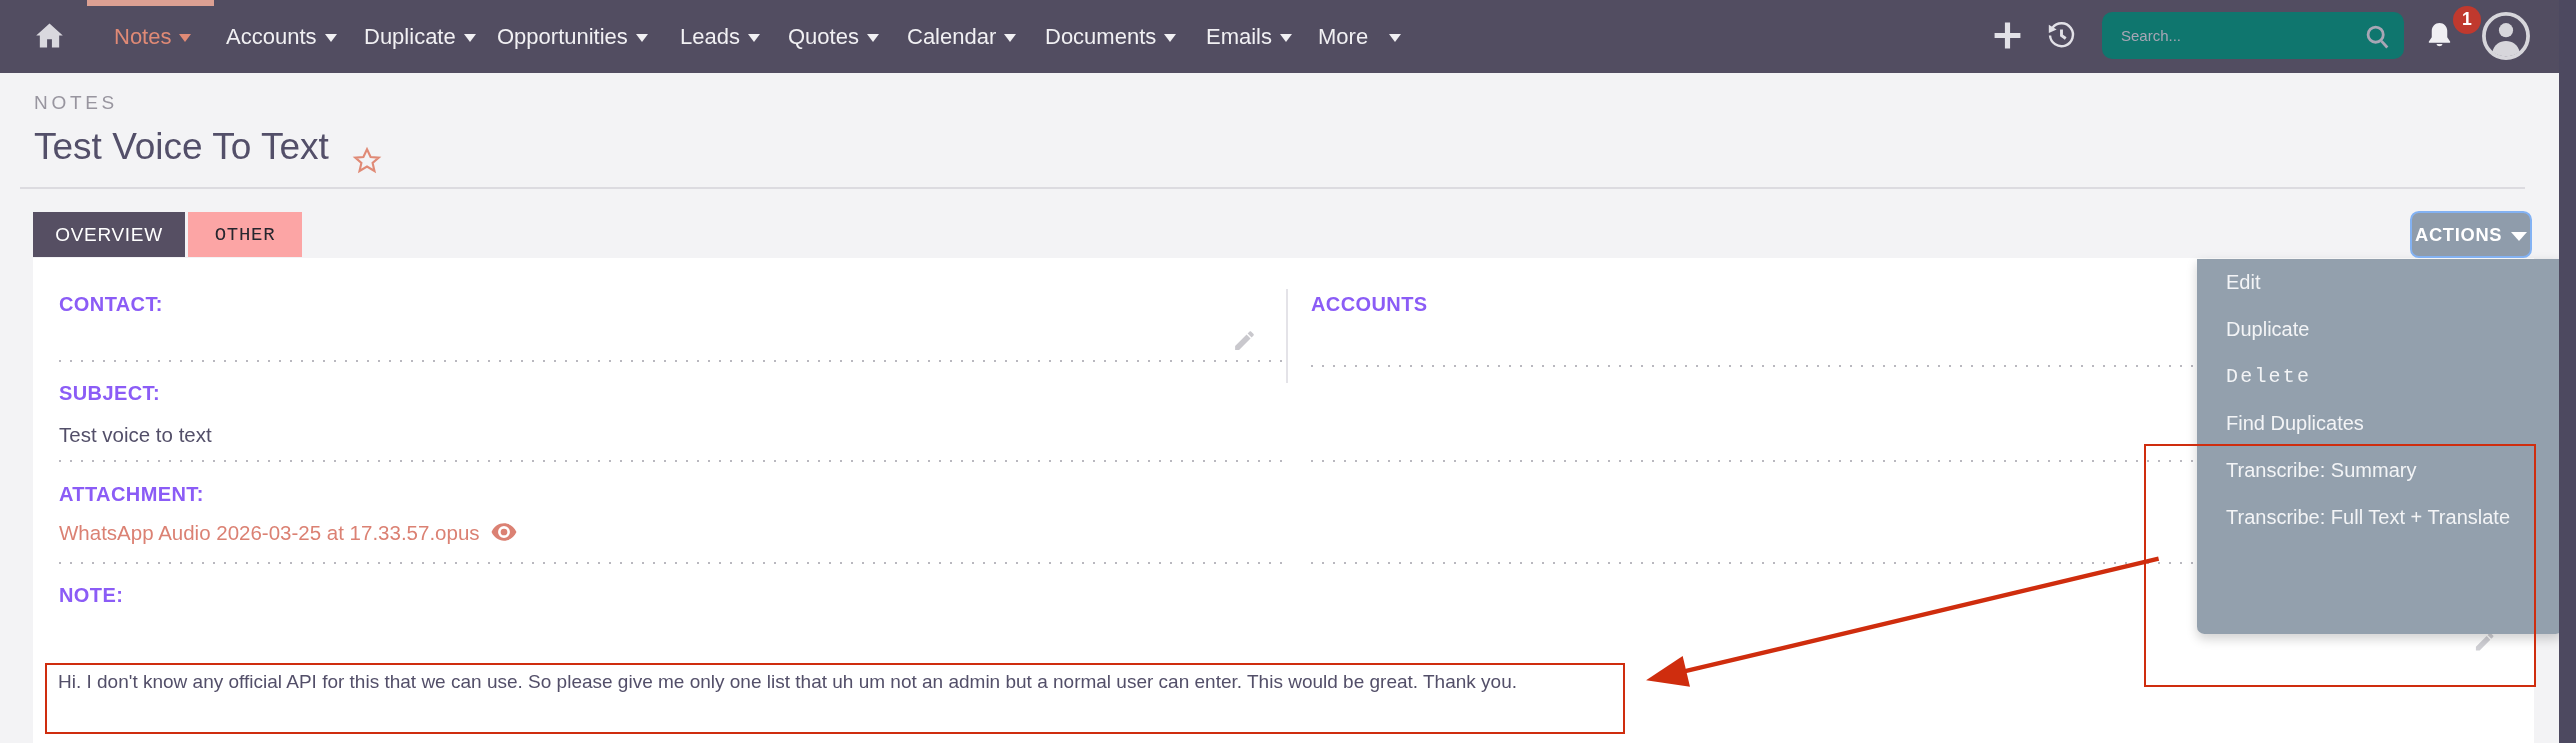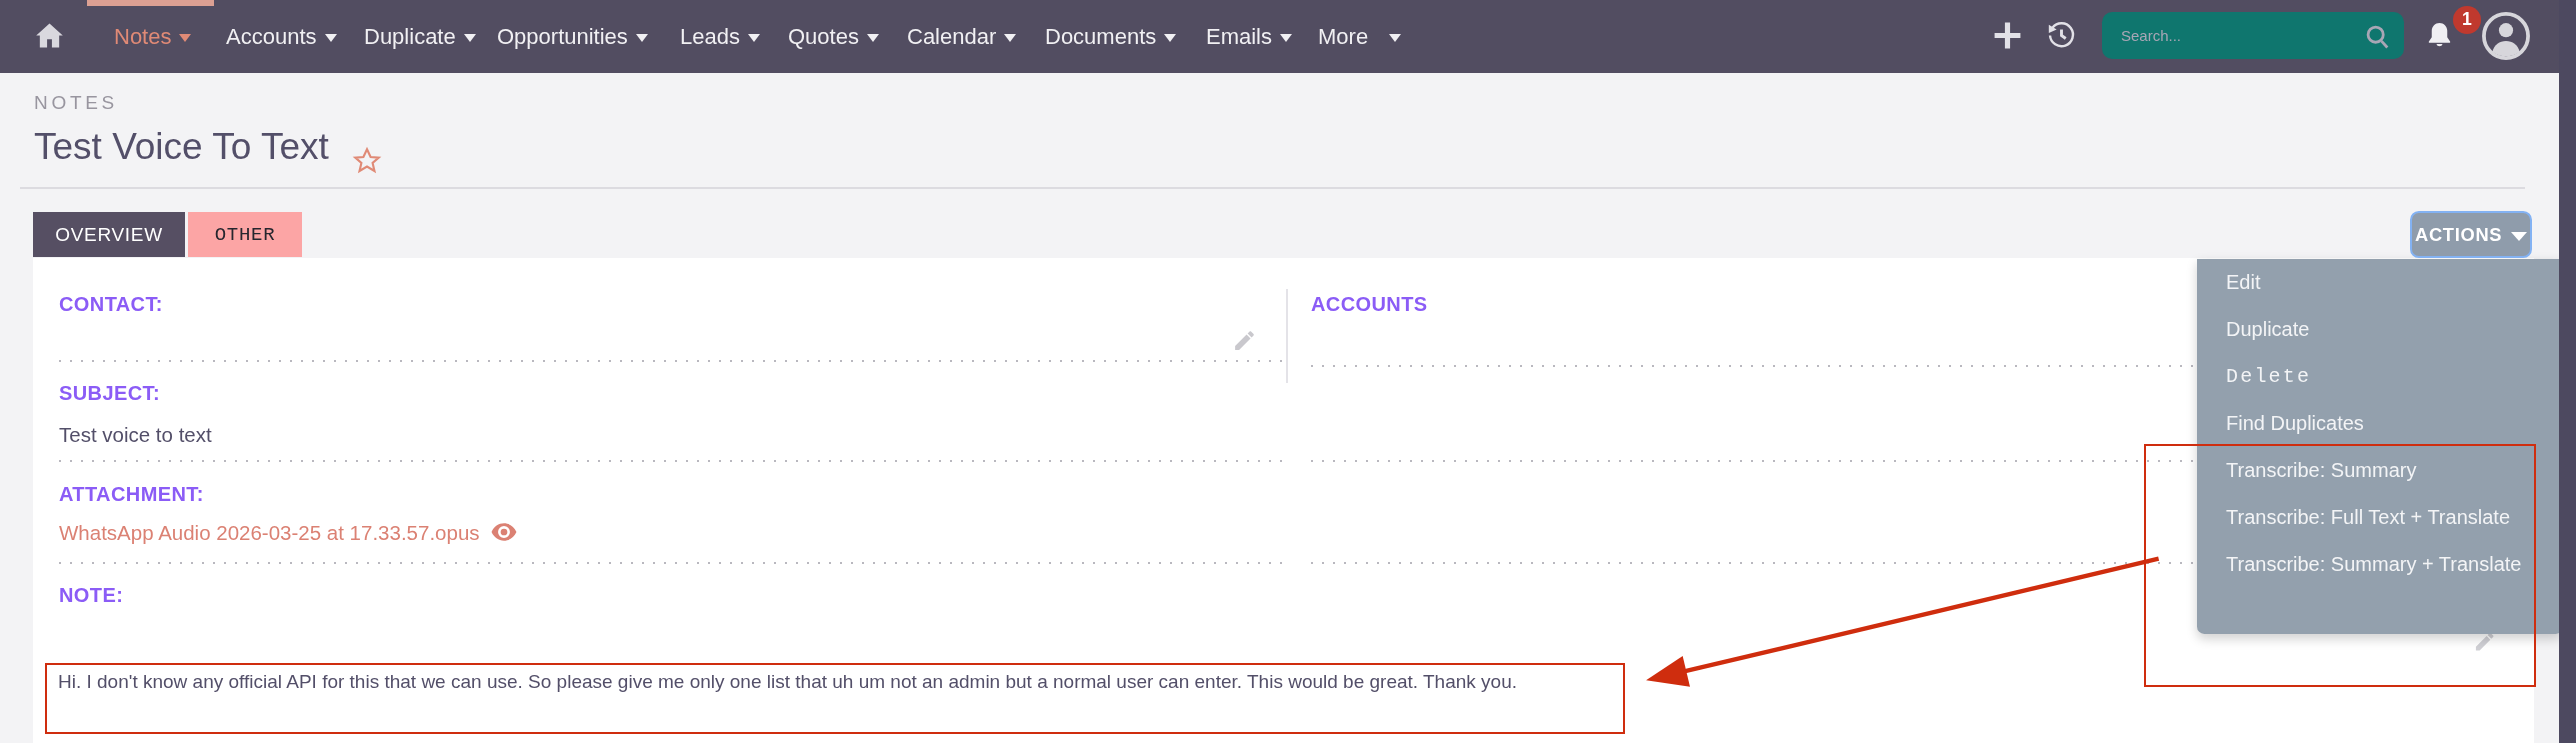--- a/index.html
+++ b/index.html
@@ -211,21 +211,20 @@
   <div>Hi. I don't know any official API for this that we can use. So please give me only one list that uh um not an admin but a normal user can enter. This would be great. Thank you.</div>
 </div>
 
 <div class="dropdown">
   <div class="dropdown-item">Edit</div>
   <div class="dropdown-item">Duplicate</div>
   <div class="dropdown-item spaced">Delete</div>
   <div class="dropdown-item">Find Duplicates</div>
   <div class="dropdown-item">Transcribe: Summary</div>
   <div class="dropdown-item">Transcribe: Full Text + Translate</div>
-  <div class="dropdown-item">Transcribe: Summary + Translate</div>
 </div>
 
 <div class="actions-btn">
   <span>ACTIONS</span>
   <span class="caret"></span>
 </div>
 
 <div class="pencil" style="left:2473px; top:630px">
   <svg width="23.4" height="23.4" viewBox="0 0 24 24">
       <path fill="#cfcfd4" d="M3 17.2V21h3.8L17.8 10 14 6.2 3 17.2zM20.7 7.1c.4-.4.4-1 0-1.4l-2.4-2.4c-.4-.4-1-.4-1.4 0l-1.9 1.9 3.8 3.8 1.9-1.9z"></path>

